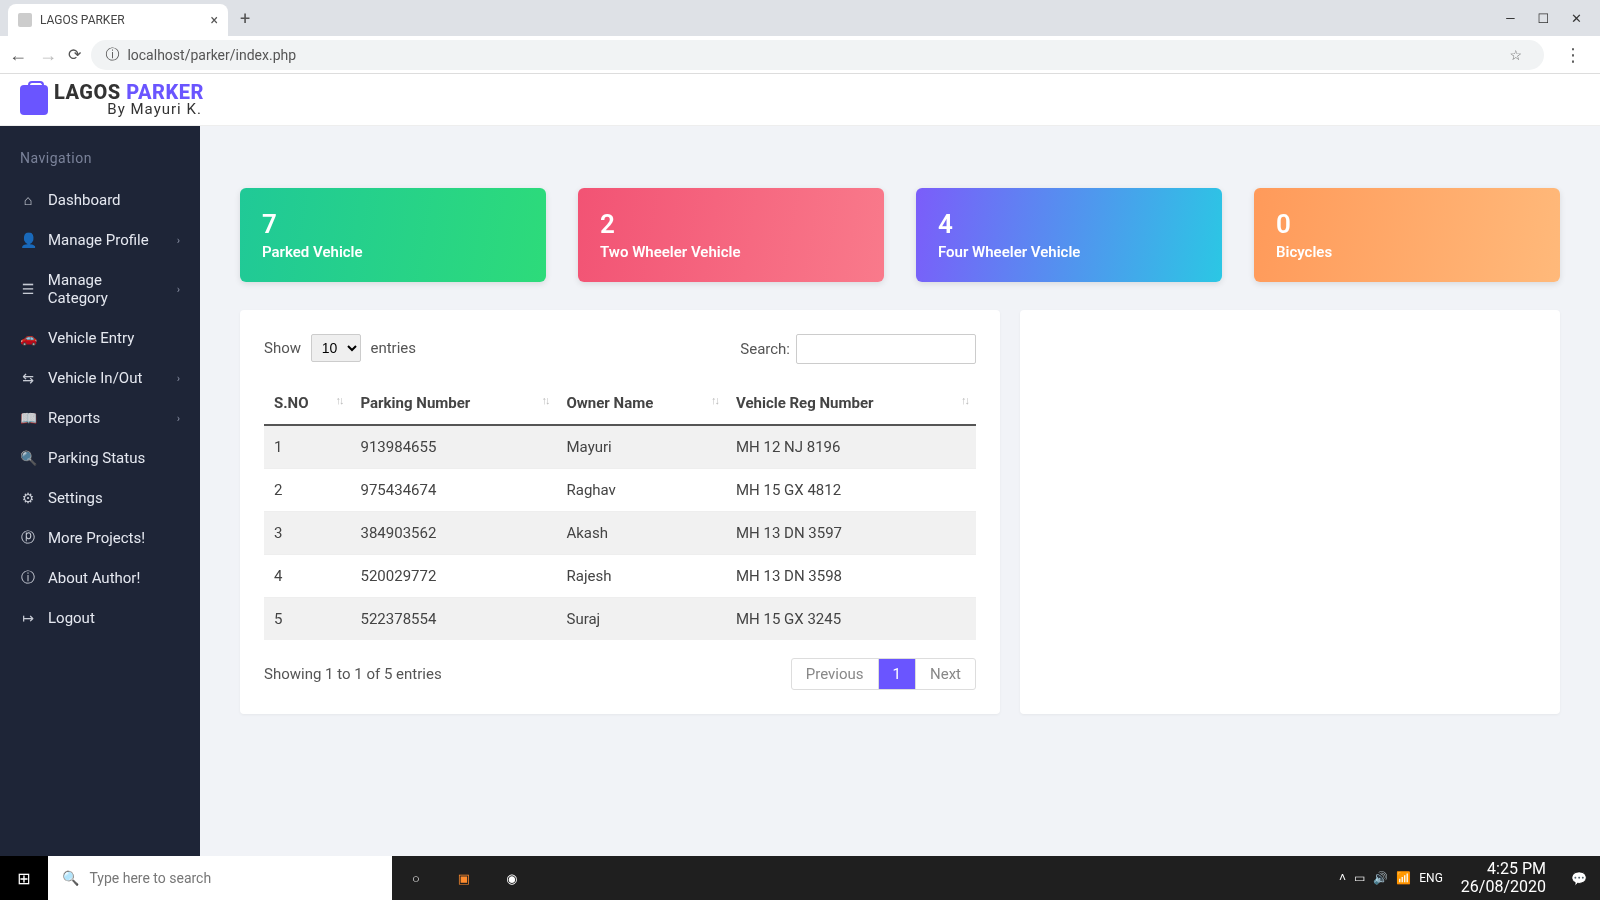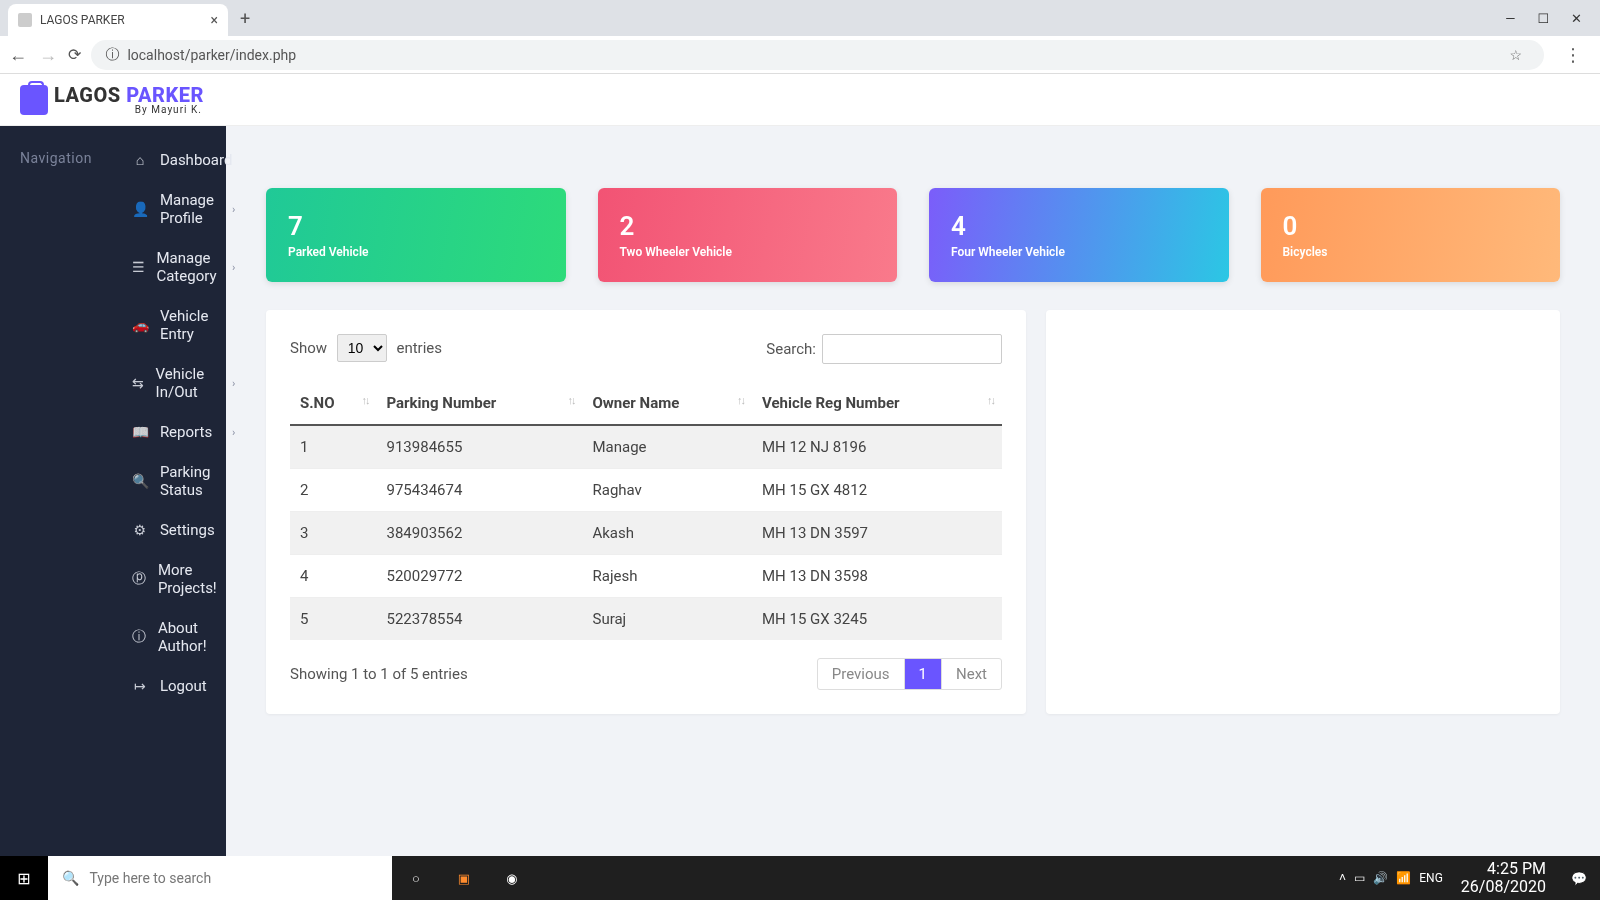--- a/index.html
+++ b/index.html
@@ -23,34 +23,34 @@
   .menu-dots { color: #555; padding: 0 10px; cursor: pointer; font-size:18px;}
   
   .app-header { background: #fff; height: 52px; display: flex; align-items: center; padding: 0 20px; border-bottom: 1px solid #eee; }
   .logo-box { display: flex; align-items: center; gap: 6px; }
   .logo-icon { width: 28px; height: 30px; background: #6a55ff; border-radius: 4px; position: relative; }
   .logo-icon::before { content:""; position:absolute; top:-4px; left:8px; width:12px; height:6px; border:2px solid #6a55ff; border-bottom:none; border-radius:4px 4px 0 0;}
   .logo-text { display:flex; flex-direction:column; line-height:1;}
   .logo-title { font-weight: 800; font-size: 20px; letter-spacing: 0.5px;}
   .logo-title .l1 { color: #333;}
   .logo-title .l2 { color: #6a55ff;}
-  .logo-sub { font-size: 10px; color: #333; letter-spacing:1px; align-self:flex-end; padding-right:2px;}
+  .logo-sub { font-size: 15px; color: #333; letter-spacing:1px; align-self:flex-end; padding-right:2px;}
   
   .app-body { flex: 1; display: flex; overflow: hidden; }
-  .sidebar { width: 226px; background: #1e2537; color: #c5cbdb; display: flex; padding-top: 14px; }
+  .sidebar { width: 200px; background: #1e2537; color: #c5cbdb; display: flex; flex-direction: column; padding-top: 14px; }
   .side-title { font-size: 14px; color: #7a8299; padding: 10px 20px 14px; letter-spacing:0.5px;}
   .side-item { display: flex; align-items: center; padding: 11px 20px; font-size: 15px; color: #e5e8f0; cursor: pointer; gap: 12px; position: relative; }
   .side-icon { width: 16px; text-align: center; font-size: 14px; opacity: 0.85;}
   .side-item .chev { margin-left: auto; font-size: 11px; color: #8a90a4;}
   
   .main { flex: 1; background: #f1f3f7; overflow: auto; padding: 62px 40px 30px; }
   .cards-row { display: flex; gap: 32px; margin-bottom: 28px; }
   .stat-card { flex: 1; height: 94px; border-radius: 6px; color: #fff; padding: 16px 22px; display: flex; flex-direction: column; justify-content: center; box-shadow: 0 2px 6px rgba(0,0,0,0.1);}
   .stat-card .num { font-size: 26px; font-weight: 600;}
-  .stat-card .lbl { font-size: 12px; font-weight: 600; margin-top: 4px;}
+  .stat-card .lbl { font-size: 15px; font-weight: 600; margin-top: 4px;}
   .c-green { background: linear-gradient(100deg, #20c997 0%, #2ddb7a 100%);}
   .c-pink  { background: linear-gradient(100deg, #f25374 0%, #f97a8b 100%);}
   .c-blue  { background: linear-gradient(100deg, #7b5dfa 0%, #2bc7e4 100%);}
   .c-orange{ background: linear-gradient(100deg, #ff9a5a 0%, #ffb97a 100%);}
   .content-row { display: flex; gap: 20px; }
   .panel { background: #fff; border-radius: 4px; box-shadow: 0 1px 3px rgba(0,0,0,0.05); padding: 24px; }
   .panel-table { flex: 0 0 760px; }
   .panel-chart { flex: 1; }
   .table-top { display: flex; margin-bottom: 18px; font-size: 15px; color: #555;}
   .tbl-show select { border: 1px solid #ccc; padding: 4px 6px; margin: 0 6px; font-size: 14px; border-radius:2px;}
@@ -216,21 +216,21 @@
                 <th>S.NO<span class="sort">↑↓</span></th>
                 <th>Parking Number<span class="sort">↑↓</span></th>
                 <th>Owner Name<span class="sort">↑↓</span></th>
                 <th>Vehicle Reg Number<span class="sort">↑↓</span></th>
               </tr>
             </thead>
           <tbody id="dt-body">
               <tr>
                 <td>1</td>
                 <td>913984655</td>
-                <td>Manage</td>
+                <td>Mayuri</td>
                 <td>MH 12 NJ 8196</td>
               </tr>
               <tr>
                 <td>2</td>
                 <td>975434674</td>
                 <td>Raghav</td>
                 <td>MH 15 GX 4812</td>
               </tr>
               <tr>
                 <td>3</td>

